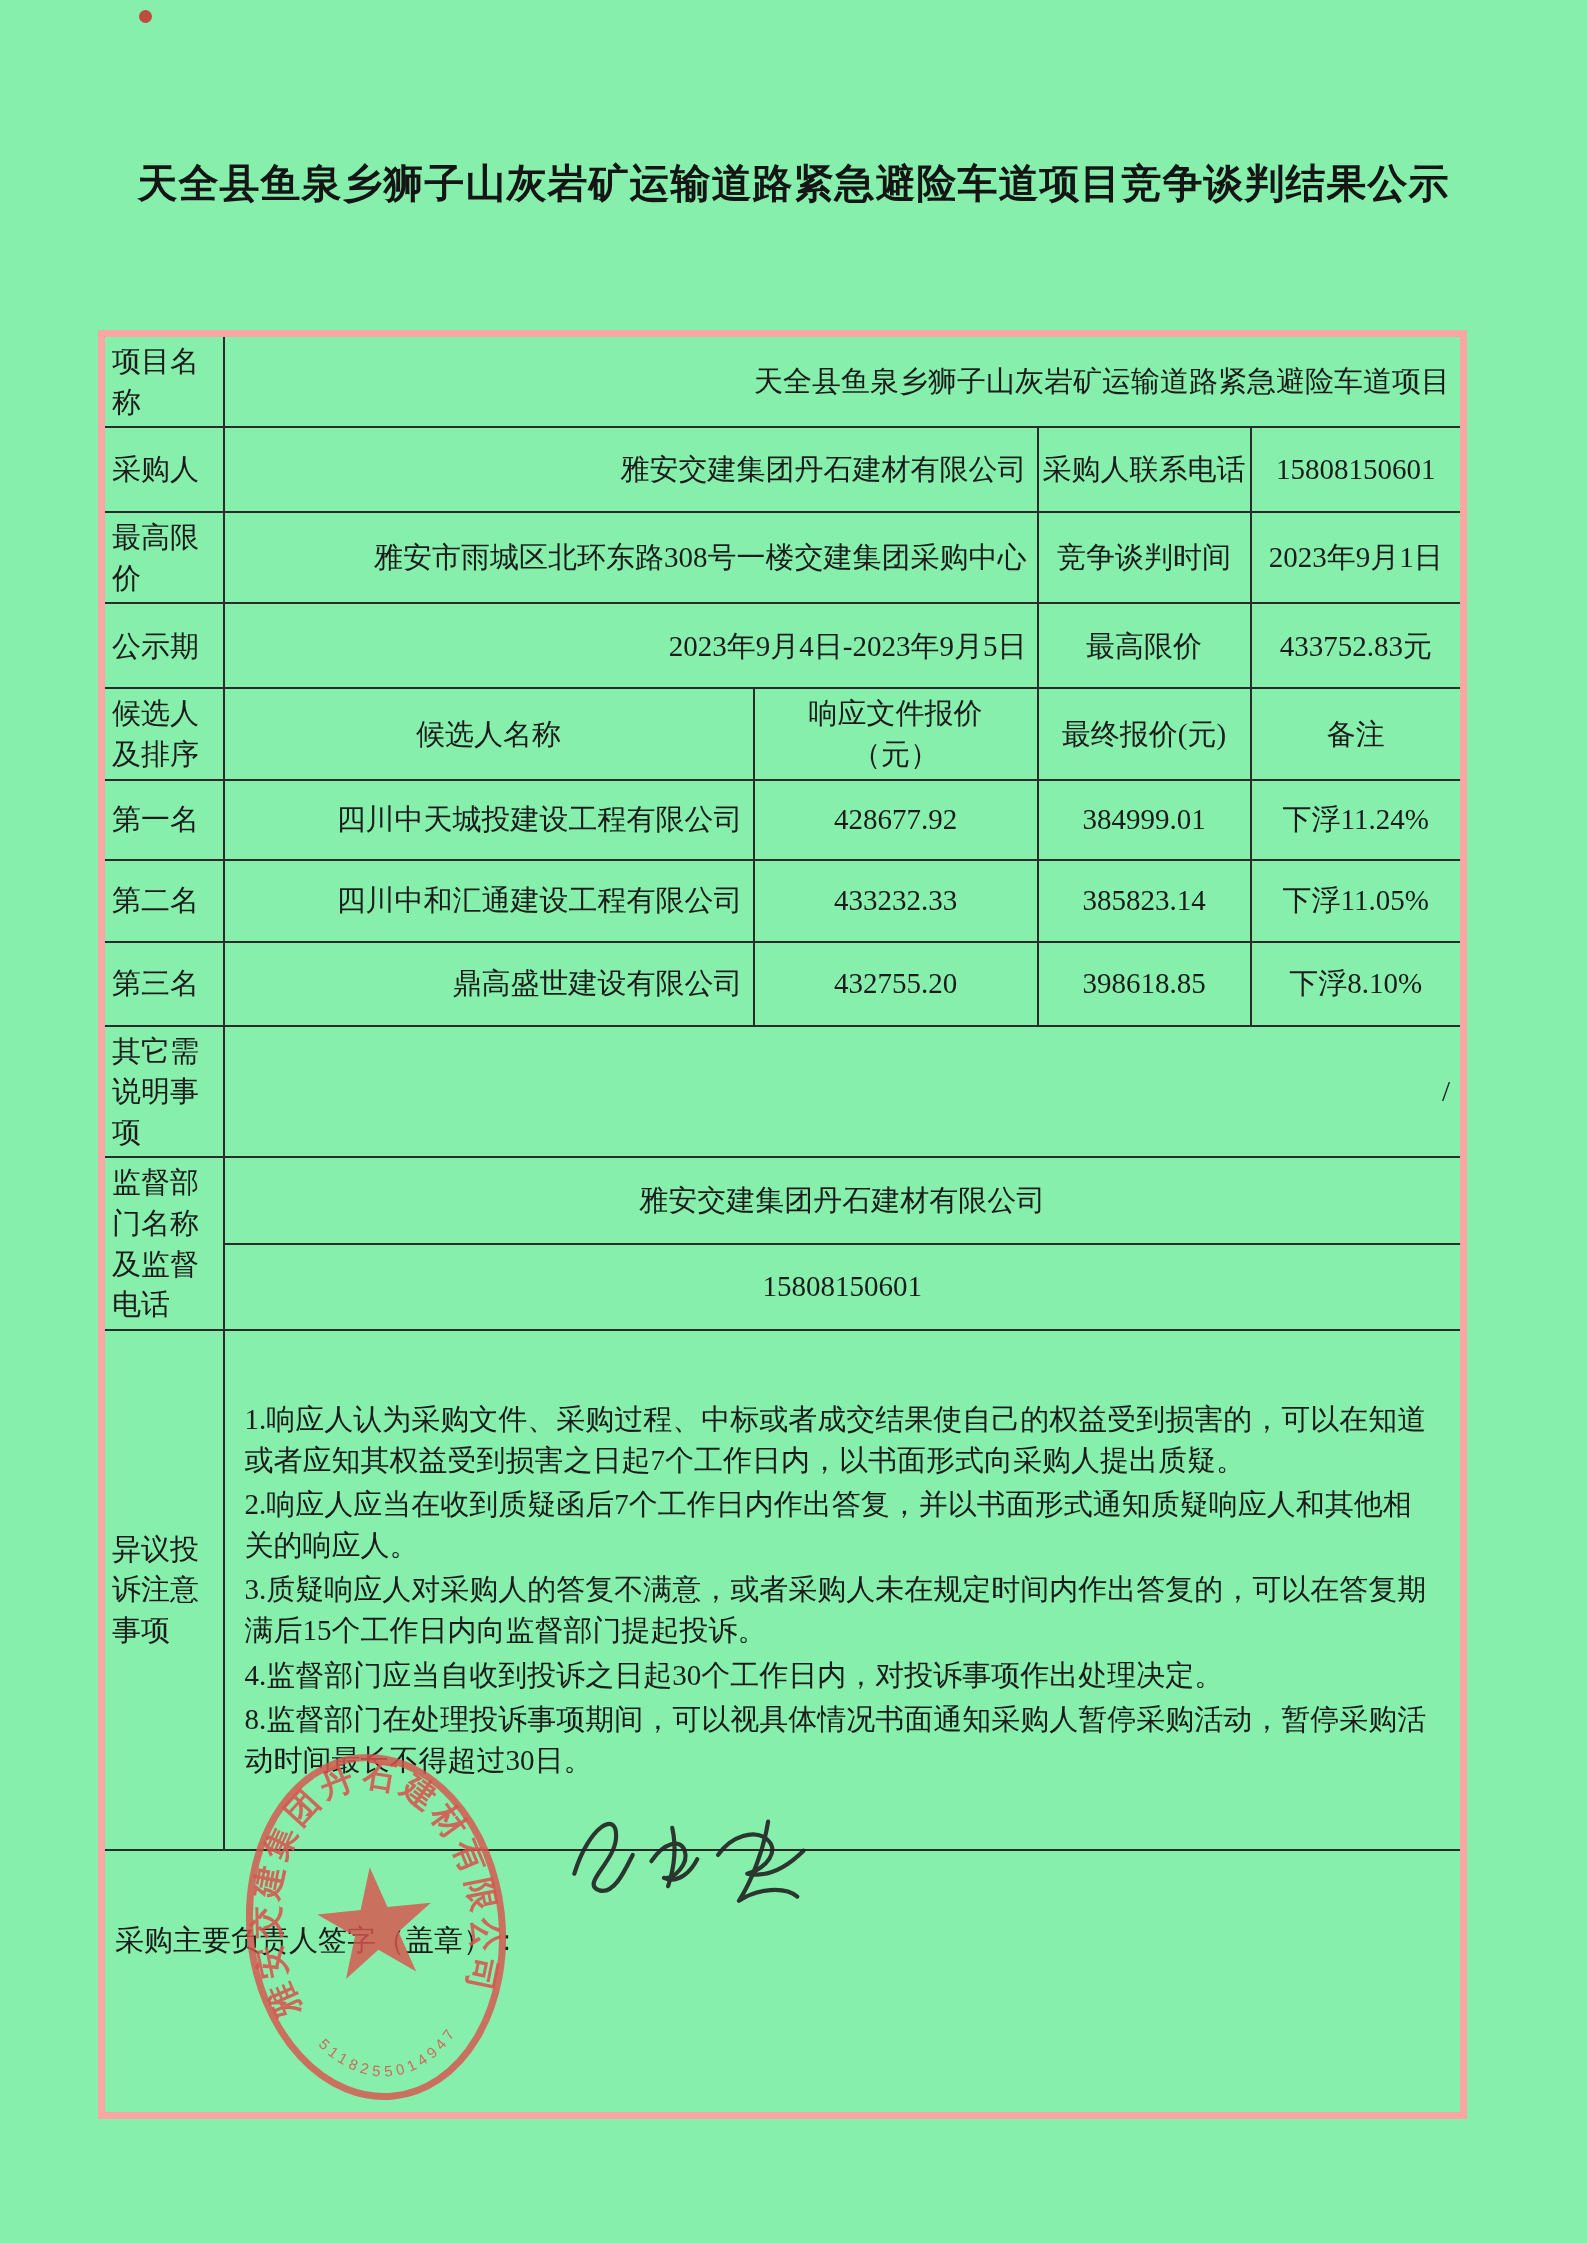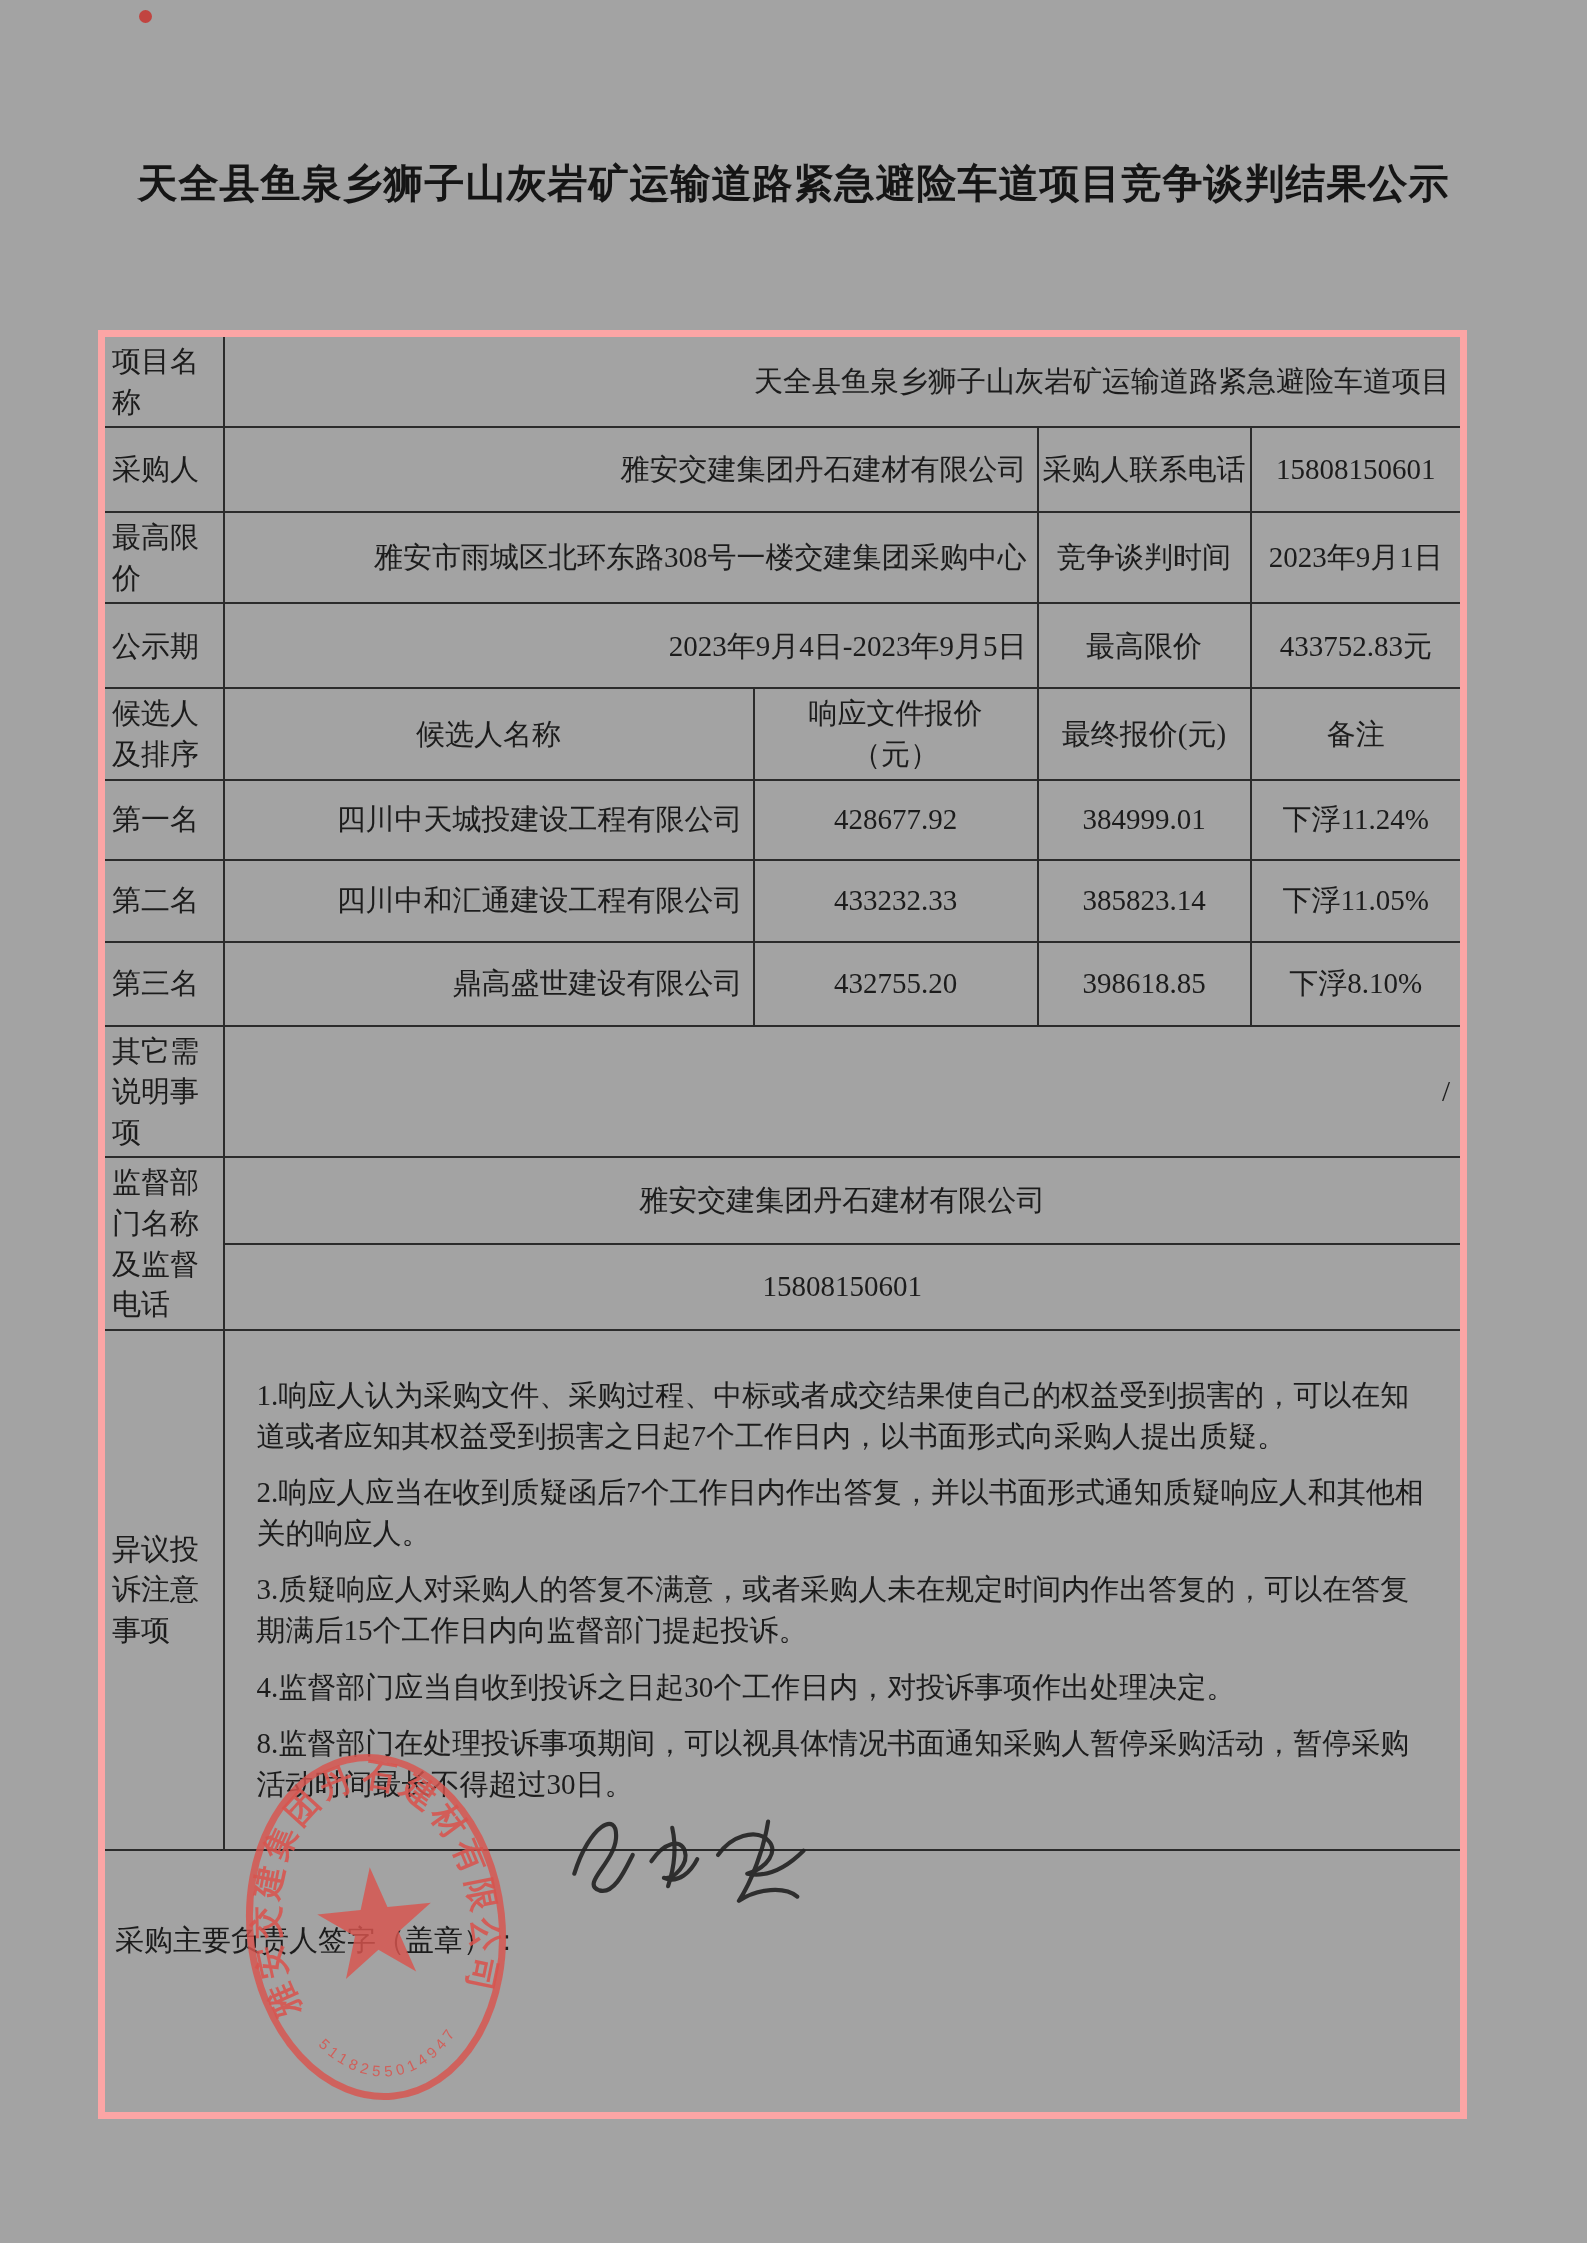--- a/index.html
+++ b/index.html
@@ -1,20 +1,20 @@
 <!DOCTYPE html>
 <html><head>
 <meta charset="utf-8">
 <style>
   html,body{margin:0;padding:0;background:#ffffff;}
   .page{
     position:relative;
     width:1587px;
     height:2243px;
-    background:#a3a3a3;
+    background:#86efac;
     font-family:"Liberation Serif","DejaVu Serif",serif;
     color:#1c1c1c;
     overflow:hidden;
   }
   .red-dot{
     position:absolute;left:139px;top:10px;width:13px;height:13px;
     border-radius:50%;background:#c43a35;opacity:.9;
   }
   .title{
     position:absolute;top:156px;left:0;width:100%;
@@ -38,21 +38,21 @@
   table.doc{border:7px solid #fca5a5;}
   .lab{padding-left:7px !important;padding-right:4px !important;text-align:left;}
   .val{text-align:right;padding-left:13px !important;}
   .ctr{text-align:center;padding-left:4px !important;padding-right:4px !important;}
   .pre{white-space:pre-line;}
   .notice{
     padding:14px 16px !important;
     line-height:1.88;
     text-align:left;
   }
-  .notice div{margin:16px;}
+  .notice div{margin:4px;}
   .sigcell{
     text-align:left;vertical-align:middle;
     padding-left:10px !important;padding-bottom:86px !important;margin-top:19px;
   }
   .stamp{
     position:absolute;left:240px;top:1746px;width:272px;height:362px;
     transform:rotate(-6deg);
     pointer-events:none;
   }
   .signature{

